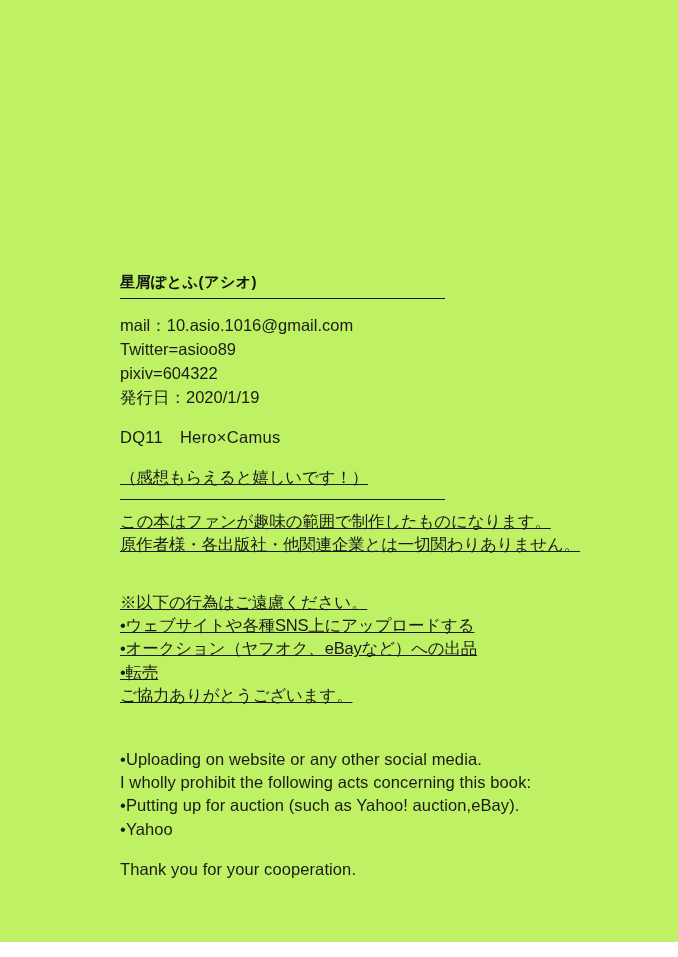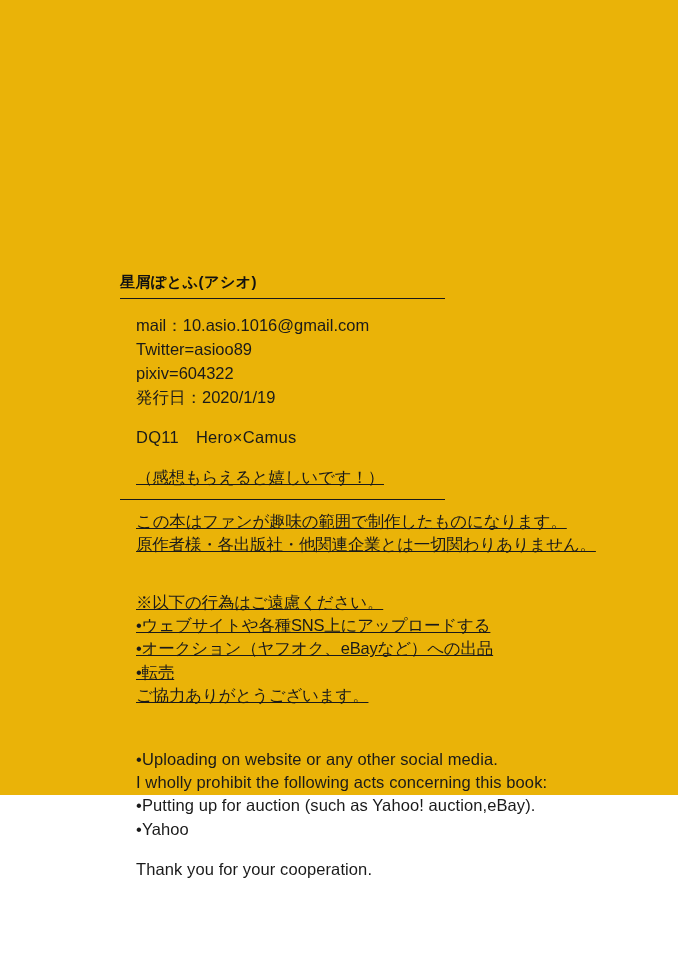--- a/index.html
+++ b/index.html
@@ -13,22 +13,22 @@
     position: relative;
     font-family: "Liberation Sans", sans-serif;
     color: #1a1a1a;
     overflow: hidden;
   }
   .page {
     position: absolute;
     left: 0;
     top: 0;
     width: 678px;
-    height: 795px;
-    background: #eab308;
+    height: 942px;
+    background: #bef264;
   }
   .colophon {
     position: absolute;
     left: 120px;
     top: 272px;
     width: 440px;
   }
   .circle-name {
     font-size: 15px;
     font-weight: bold;
@@ -47,21 +47,20 @@
     width: 325px;
   }
   .block {
     margin-top: 14px;
   }
   .line {
     font-size: 16.5px;
     line-height: 1.42;
     color: #1a1a1a;
     white-space: pre;
-    margin-left: 16px;
   }
   .line.jp {
     font-size: 16.5px;
     letter-spacing: -0.2px;
     text-decoration: underline;
   }
   .line.en {
     font-size: 16.5px;
     letter-spacing: 0.1px;
   }

